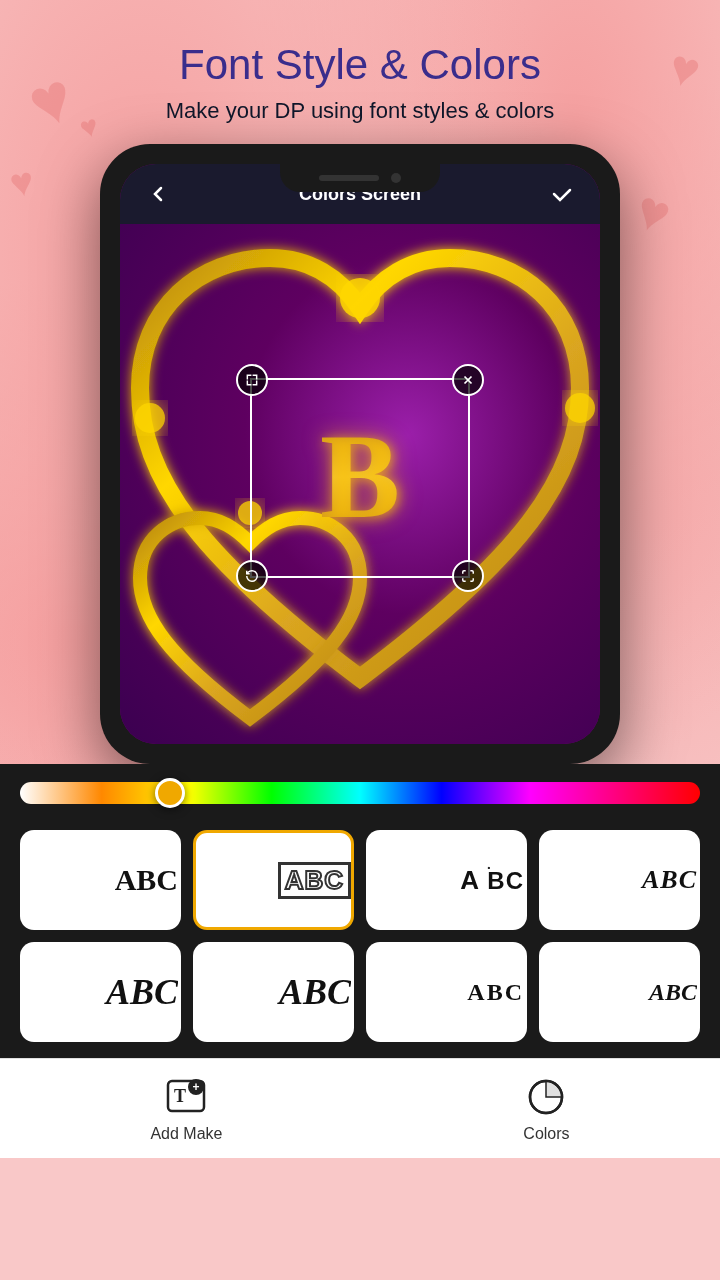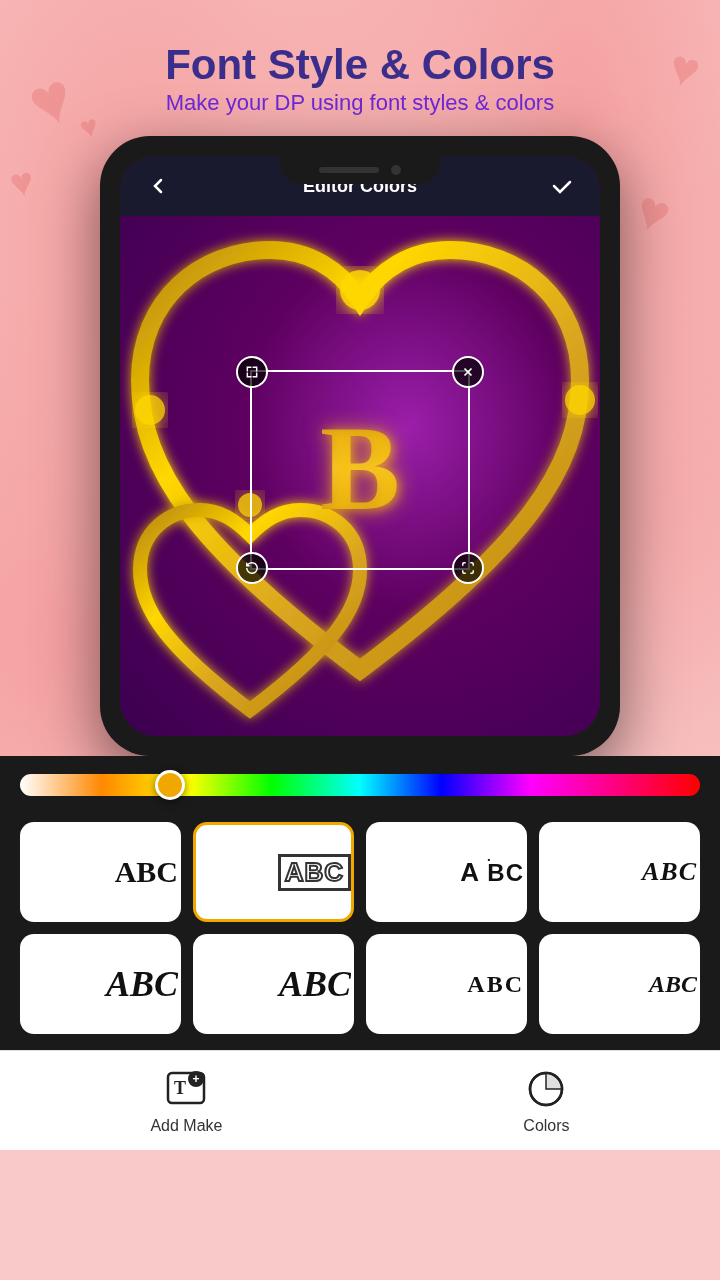--- a/index.html
+++ b/index.html
@@ -35,29 +35,29 @@
     }
 
     
     .title-section {
       text-align: center;
       padding: 40px 20px 20px;
     }
 
     .main-title {
       font-size: 42px;
-      font-weight: 700;
+      font-weight: 400;
       color: #3a2d8c;
       line-height: 1.2;
     }
 
     .subtitle {
       font-size: 22px;
-      color: #6d28d9;
-      margin-top: 0;
+      color: #0f172a;
+      margin-top: 8px;
     }
 
     .phone-frame {
       width: 520px;
       height: 620px;
       background: #1a1a1a;
       border-radius: 50px;
       padding: 20px;
       position: relative;
       box-shadow: 0 20px 60px rgba(0,0,0,0.5);
@@ -359,21 +359,21 @@
       </div>
 
       <div class="phone-screen">
 
         <div class="editor-header">
           <div class="header-back">
             <svg width="24" height="24" viewBox="0 0 24 24" fill="white">
               <path d="M15 18l-6-6 6-6" stroke="white" stroke-width="2.5" fill="none" stroke-linecap="round"></path>
             </svg>
           </div>
-          <div class="header-title">Editor Colors</div>
+          <div class="header-title">Colors Screen</div>
           <div class="header-check">
             <svg width="24" height="24" viewBox="0 0 24 24" fill="white">
               <path d="M4 12l6 6 10-10" stroke="white" stroke-width="2.5" fill="none" stroke-linecap="round"></path>
             </svg>
           </div>
         </div>
 
         <div class="canvas-area">
 
           <svg class="heart-svg" viewBox="0 0 480 540" preserveAspectRatio="xMidYMid slice">

